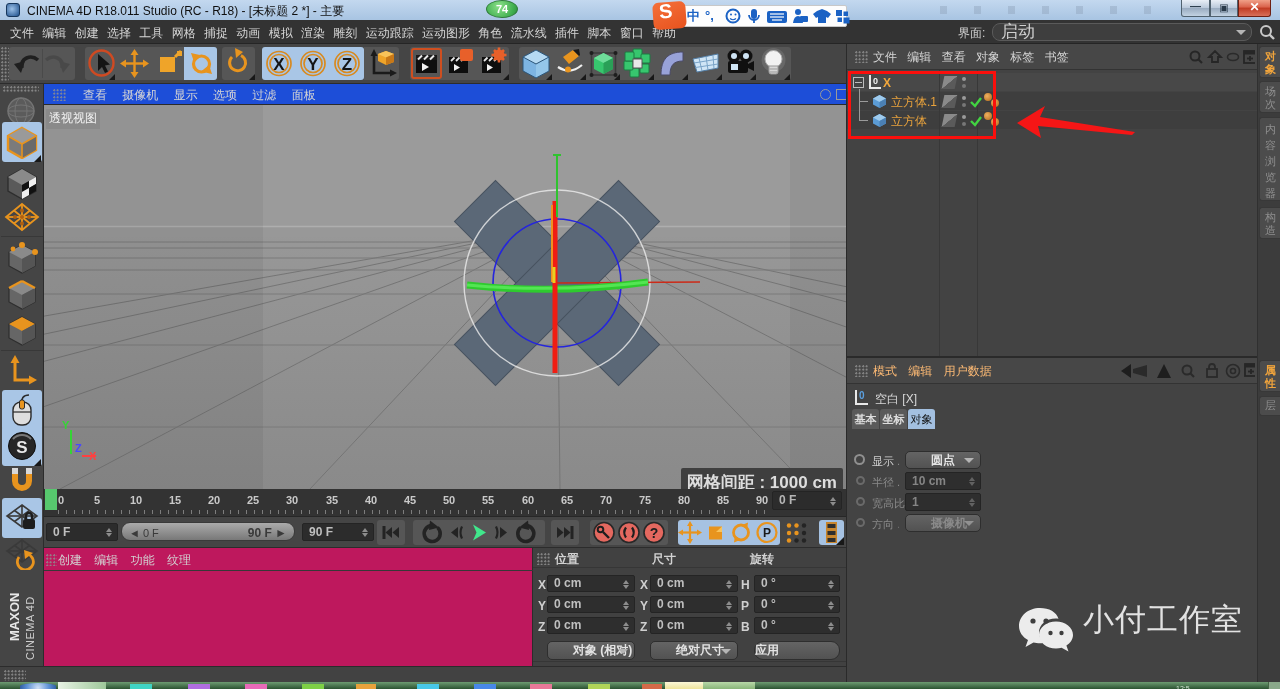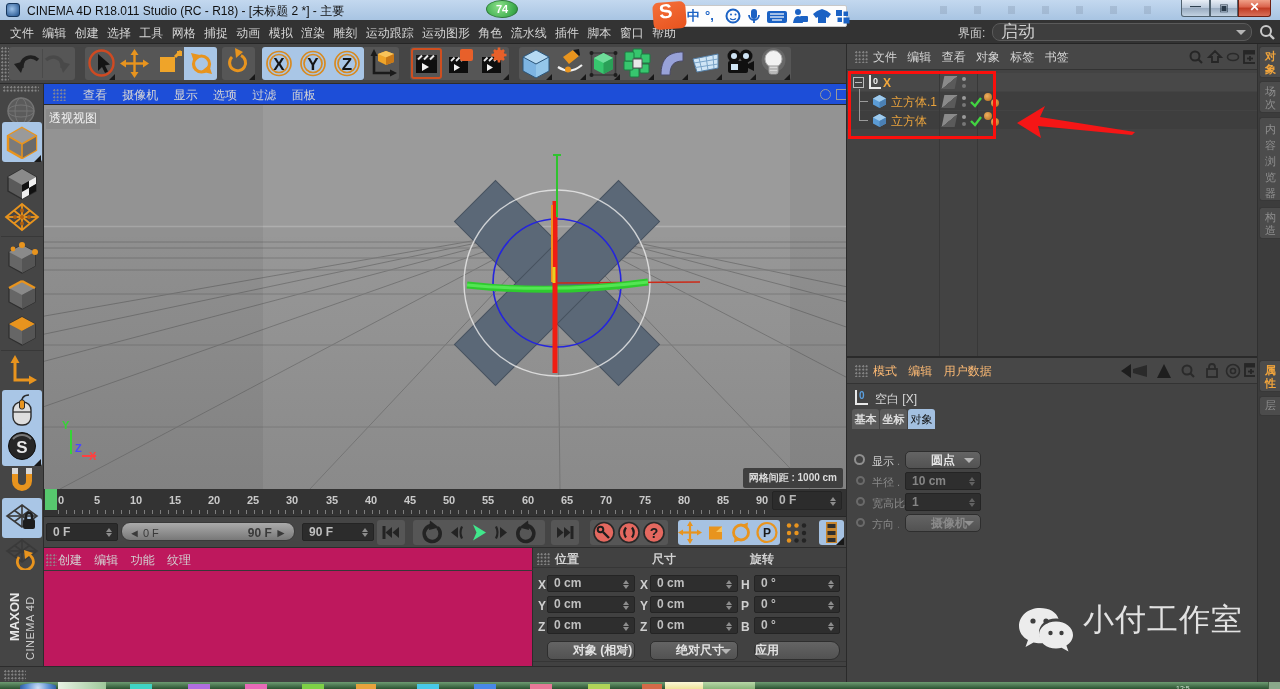--- a/index.html
+++ b/index.html
@@ -460,21 +460,21 @@
     <path d="M423,180 Q513,188 604,177" fill="none" stroke="#53e553" stroke-width="3"></path>
     <line x1="511" y1="96" x2="511" y2="268" stroke="#f01d12" stroke-width="5"></line>
     <line x1="508" y1="100" x2="508" y2="177" stroke="#f09020" stroke-width="2"></line>
     <line x1="513" y1="50" x2="513" y2="112" stroke="#2fc32f" stroke-width="2"></line>
     <line x1="509" y1="50" x2="517" y2="50" stroke="#2fc32f" stroke-width="2"></line>
     <line x1="510" y1="162" x2="510" y2="178" stroke="#e8d020" stroke-width="3"></line>
   </svg>
   <div class="a" style="left:0;top:0;width:219px;height:384px;background:rgba(0,0,0,0.05)"></div>
   <div class="a" style="left:746px;top:0;width:56px;height:384px;background:rgba(0,0,0,0.05)"></div>
   <div class="a" style="left:2px;top:4px;background:#8a8a8a;color:#f2f2f2;font-size:12px;padding:1px 3px 2px">透视视图</div>
-  <div class="a" style="right:3px;top:363px;background:#3f3f3f;color:#dddddd;font-size:10px;font-weight:bold;padding:3px 6px 3px;border-radius:2px">网格间距 : 1000 cm</div>
+  <div class="a" style="right:3px;top:363px;background:#3f3f3f;color:#dddddd;font-size:17px;font-weight:bold;padding:3px 6px 3px;border-radius:2px">网格间距 : 1000 cm</div>
 
   <div class="tx" style="left:18px;top:313px;color:#35d435;font-size:11px;font-weight:bold">Y</div>
   <div class="a" style="left:26px;top:325px;width:1.5px;height:24px;background:#35d435"></div>
   <div class="tx" style="left:31px;top:336px;color:#4747ff;font-size:11px;font-weight:bold">Z</div>
   <div class="tx" style="left:45px;top:344px;color:#ff4040;font-size:11px;font-weight:bold">X</div>
   <div class="a" style="left:38px;top:350px;width:14px;height:1.5px;background:#ff4040"></div>
 </div>
 
 <div class="a" id="ruler" style="left:44px;top:489px;width:802px;height:28px;background:#333333;border-bottom:1px solid #272727">
   <div class="a" style="left:1px;top:0;width:12px;height:21px;background:#57c86e"></div>

